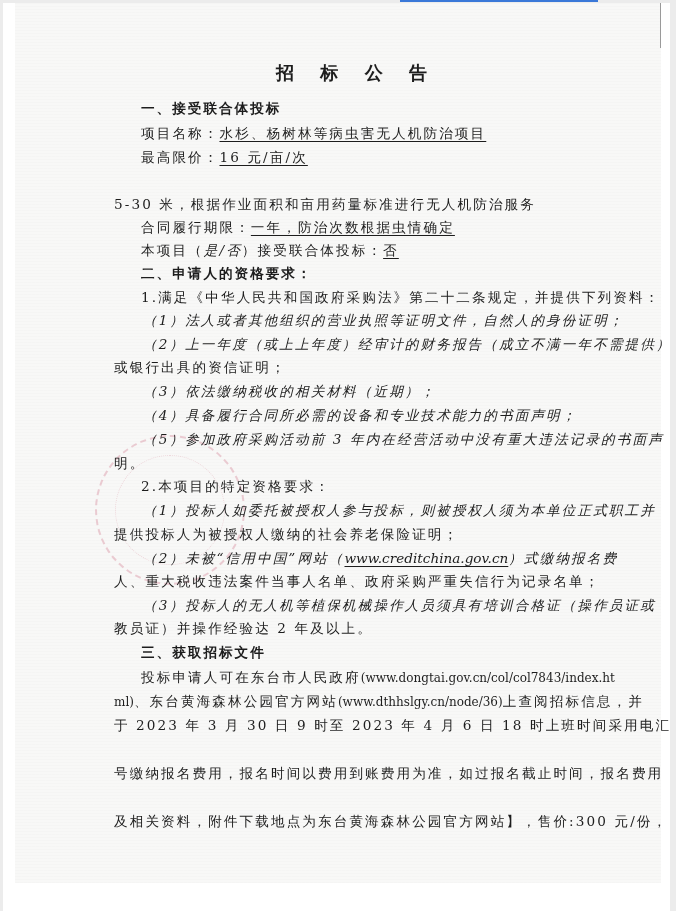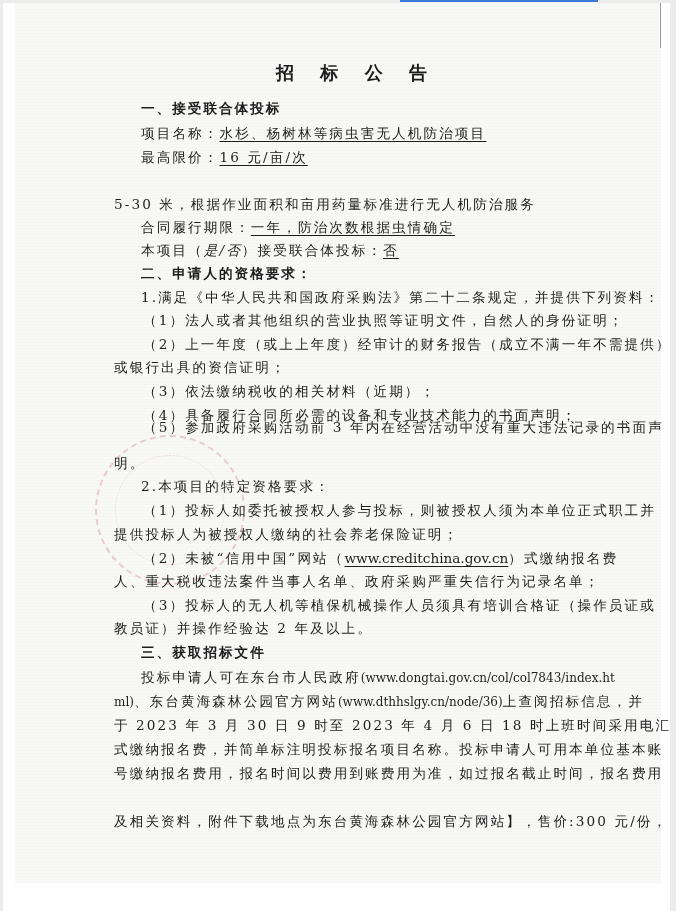--- a/index.html
+++ b/index.html
@@ -49,21 +49,21 @@
   }
   .line {
     position: absolute; white-space: nowrap; font-size: 13.6px; letter-spacing: 2.1px;
   }
   .heading {
     font-family: "DejaVu Sans", "Liberation Sans", sans-serif; font-weight: bold; letter-spacing: 2px;
   }
   .u { text-decoration: underline; text-underline-offset: 3px; }
   .i1 { left: 138px; }
   .i0 { left: 111px; }
-  .i2 { left: 140px; }
+  .i2 { left: 140px; font-style: italic; }
   .link { text-decoration: underline; text-underline-offset: 3px; letter-spacing: 0; }
   .mono { letter-spacing: 0; font-size: 12px; }
 </style>
 </head>
 <body>
 
 <div class="top-indicator"></div>
 
 <div class="page">
   <div class="scan"></div>
@@ -93,21 +93,21 @@
       <span>本项目（</span><em>是/否</em><span>）接受联合体投标：</span><span class="u">否</span>
     </div>
 
     <div class="line heading i1" style="top:262px">二、申请人的资格要求：</div>
     <div class="line i1" style="top:286px">1.满足《中华人民共和国政府采购法》第二十二条规定，并提供下列资料：</div>
     <div class="line i2" style="top:309px">（1）法人或者其他组织的营业执照等证明文件，自然人的身份证明；</div>
     <div class="line i2" style="top:333px">（2）上一年度（或上上年度）经审计的财务报告（成立不满一年不需提供）</div>
     <div class="line i0" style="top:356px">或银行出具的资信证明；</div>
     <div class="line i2" style="top:380px">（3）依法缴纳税收的相关材料（近期）；</div>
     <div class="line i2" style="top:404px">（4）具备履行合同所必需的设备和专业技术能力的书面声明；</div>
-    <div class="line i2" style="top:416px">（5）参加政府采购活动前 3 年内在经营活动中没有重大违法记录的书面声</div>
+    <div class="line i2" style="top:428px">（5）参加政府采购活动前 3 年内在经营活动中没有重大违法记录的书面声</div>
     <div class="line i0" style="top:452px">明。</div>
 
     <div class="line i1" style="top:475px">2.本项目的特定资格要求：</div>
     <div class="line i2" style="top:499px">（1）投标人如委托被授权人参与投标，则被授权人须为本单位正式职工并</div>
     <div class="line i0" style="top:523px">提供投标人为被授权人缴纳的社会养老保险证明；</div>
     <div class="line i2" style="top:547px">
       <span>（2）未被“信用中国”网站（</span><span class="link">www.creditchina.gov.cn</span><span>）式缴纳报名费</span>
     </div>
     <div class="line i0" style="top:570px">人、重大税收违法案件当事人名单、政府采购严重失信行为记录名单；</div>
     <div class="line i2" style="top:594px">（3）投标人的无人机等植保机械操作人员须具有培训合格证（操作员证或</div>
@@ -115,17 +115,16 @@
 
     <div class="line heading i1" style="top:641px">三、获取招标文件</div>
 
     <div class="line i1" style="top:666px">
       <span>投标申请人可在东台市人民政府</span><span class="mono">(www.dongtai.gov.cn/col/col7843/index.ht</span>
     </div>
     <div class="line i0" style="top:690px">
       <span class="mono">ml)</span><span>、东台黄海森林公园官方网站</span><span class="mono">(www.dthhslgy.cn/node/36)</span><span>上查阅招标信息，并</span>
     </div>
     <div class="line i0" style="top:714px">于 2023 年 3 月 30 日 9 时至 2023 年 4 月 6 日 18 时上班时间采用电汇等不见面形</div>
-    <div class="line i0" style="top:738px">式缴纳报名费，并简单标注明投标报名项目名称。投标申请人可用本单位基本账</div>
     <div class="line i0" style="top:762px">号缴纳报名费用，报名时间以费用到账费用为准，如过报名截止时间，报名费用</div>
     <div class="line i0" style="top:810px">及相关资料，附件下载地点为东台黄海森林公园官方网站】，售价:300 元/份，</div>
   </div>
 </div>
 
 </body></html>

